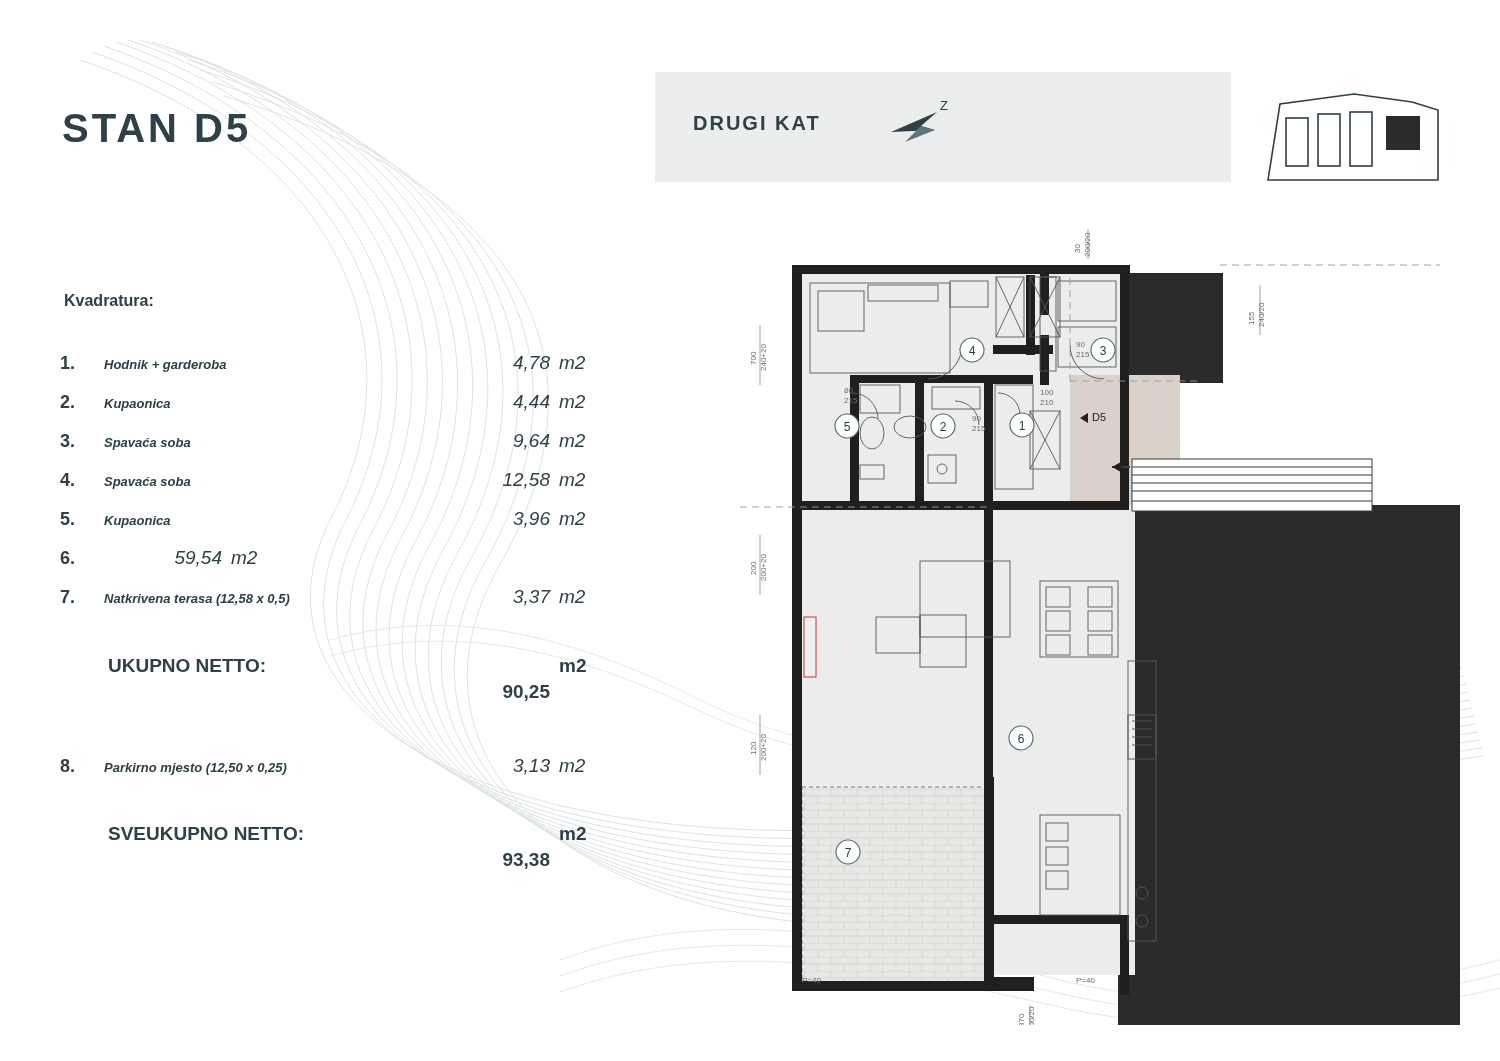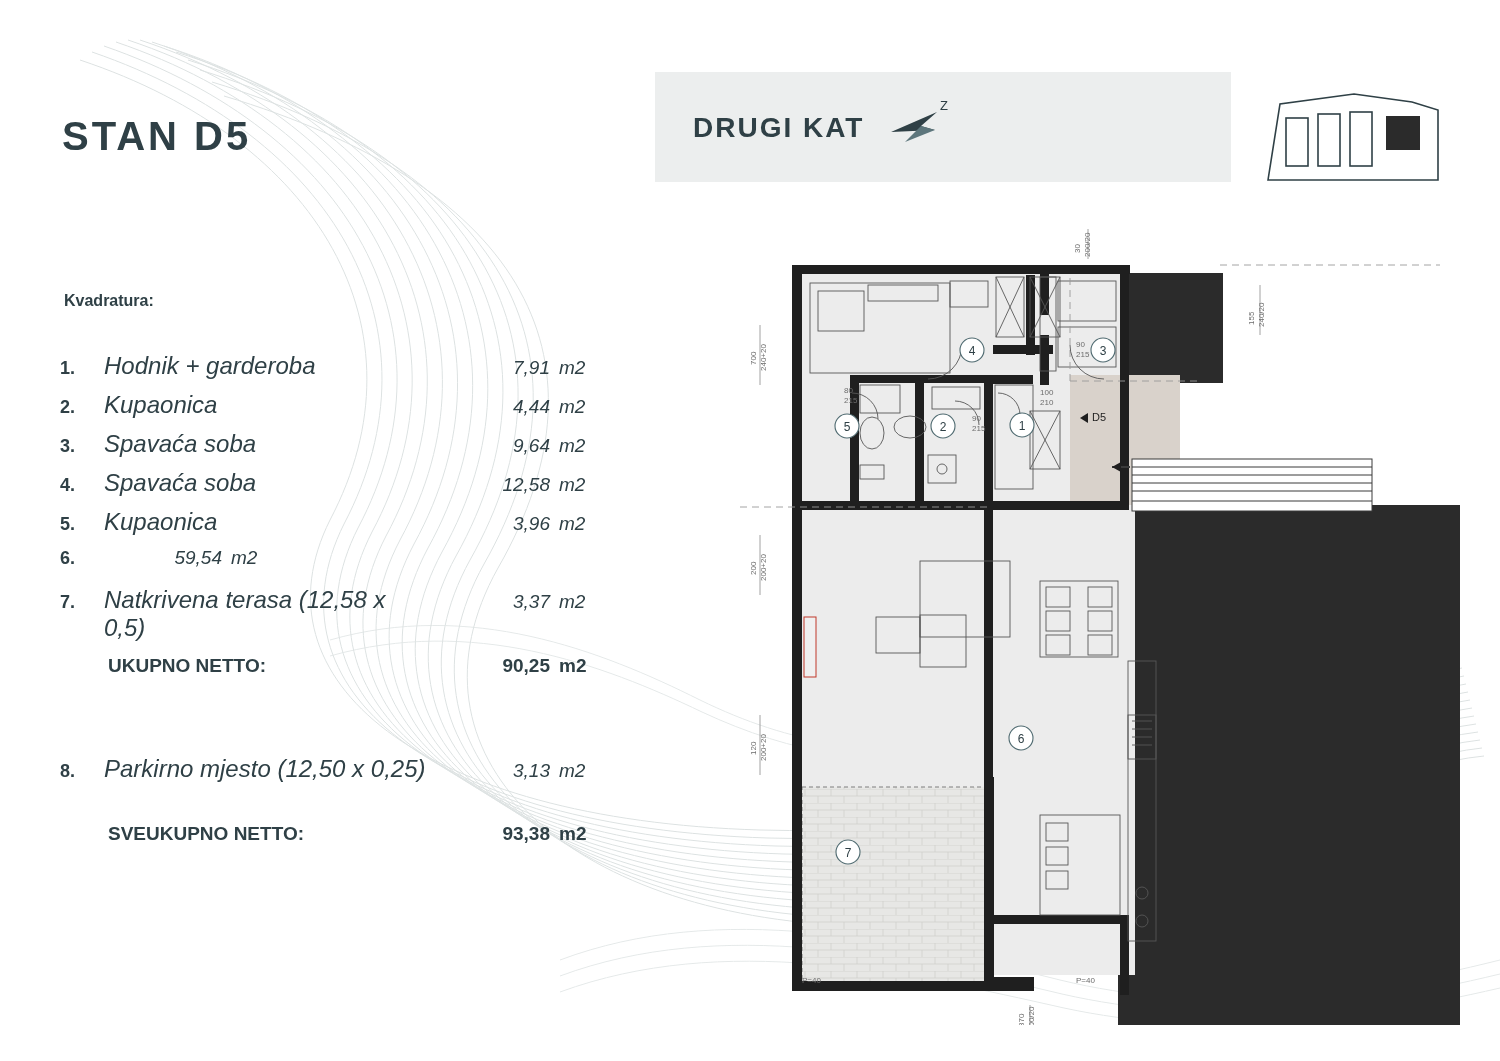--- a/index.html
+++ b/index.html
@@ -19,69 +19,69 @@
   .content{position:relative;z-index:2;width:100%;height:100%;}
 
   
   .title-block{position:absolute;left:62px;top:88px;}
   .building-title{
     font-size:56px;font-weight:bold;letter-spacing:4px;
     color:#4f6a70;line-height:1;
   }
   .flat-title{
     font-size:40px;font-weight:bold;letter-spacing:3px;
-    color:#2f4046;line-height:1;margin-top:28px;
+    color:#2f4046;line-height:1;margin-top:20px;
   }
   .kv-heading{
     position:absolute;left:64px;top:292px;
     font-size:16px;font-weight:bold;color:#2f4046;
   }
   .area-list{
     position:absolute;left:60px;top:352px;width:545px;
   }
   .area-row{
     display:flex;align-items:baseline;
     height:39px;
   }
   .area-num{
     width:44px;font-weight:bold;font-size:18px;color:#2f4046;
   }
   .area-label{
-    flex:1;font-size:24px;color:#2f4046;font-style:italic;font-weight:normal;
+    flex:1;font-size:13px;color:#2f4046;font-style:italic;font-weight:bold;
   }
   .area-val{
     width:118px;text-align:right;font-size:19px;font-style:italic;color:#2f4046;
   }
   .area-unit{
     width:46px;text-align:left;padding-left:9px;font-size:19px;font-style:italic;color:#2f4046;
   }
   .total-row{
     display:flex;align-items:flex-start;height:39px;
   }
   .total-label{
     padding-left:48px;flex:1;font-size:19px;font-weight:bold;color:#2f4046;
   }
   .total-val{
-    width:118px;text-align:right;font-size:19px;font-weight:bold;color:#2f4046;
+    width:118px;text-align:right;font-size:19px;font-weight:bold;color:#2f4046;margin-top:26px;
   }
   .total-unit{
     width:46px;text-align:left;padding-left:9px;font-size:19px;font-weight:bold;color:#2f4046;
   }
   #totals1{position:absolute;left:60px;top:655px;width:545px;}
   #parking{position:absolute;left:60px;top:755px;width:545px;}
   #totals2{position:absolute;left:60px;top:823px;width:545px;}
 
   
   .floor-bar{
     position:absolute;left:655px;top:72px;width:576px;height:110px;
     background:#eceeee;
   }
   .floor-label{
     position:absolute;left:38px;top:40px;
-    font-size:28px;font-weight:bold;letter-spacing:2px;color:#2f4046;
+    font-size:20px;font-weight:bold;letter-spacing:2px;color:#2f4046;
   }
   .north{
     position:absolute;left:230px;top:24px;width:80px;height:60px;
   }
   .bldg-key{
     position:absolute;left:1262px;top:88px;width:182px;height:100px;
   }
 
   
   .plan{
@@ -122,21 +122,21 @@
   <div class="title-block">
     <div class="flat-title">STAN  D5</div>
   </div>
 
   <div class="kv-heading">Kvadratura:</div>
 
   <div class="area-list">
     <div class="area-row">
       <div class="area-num">1.</div>
       <div class="area-label">Hodnik + garderoba</div>
-      <div class="area-val">7,91</div>
+      <div class="area-val">4,78</div>
       <div class="area-unit">m2</div>
     </div>
     <div class="area-row">
       <div class="area-num">2.</div>
       <div class="area-label">Kupaonica</div>
       <div class="area-val">4,44</div>
       <div class="area-unit">m2</div>
     </div>
     <div class="area-row">
       <div class="area-num">3.</div>

